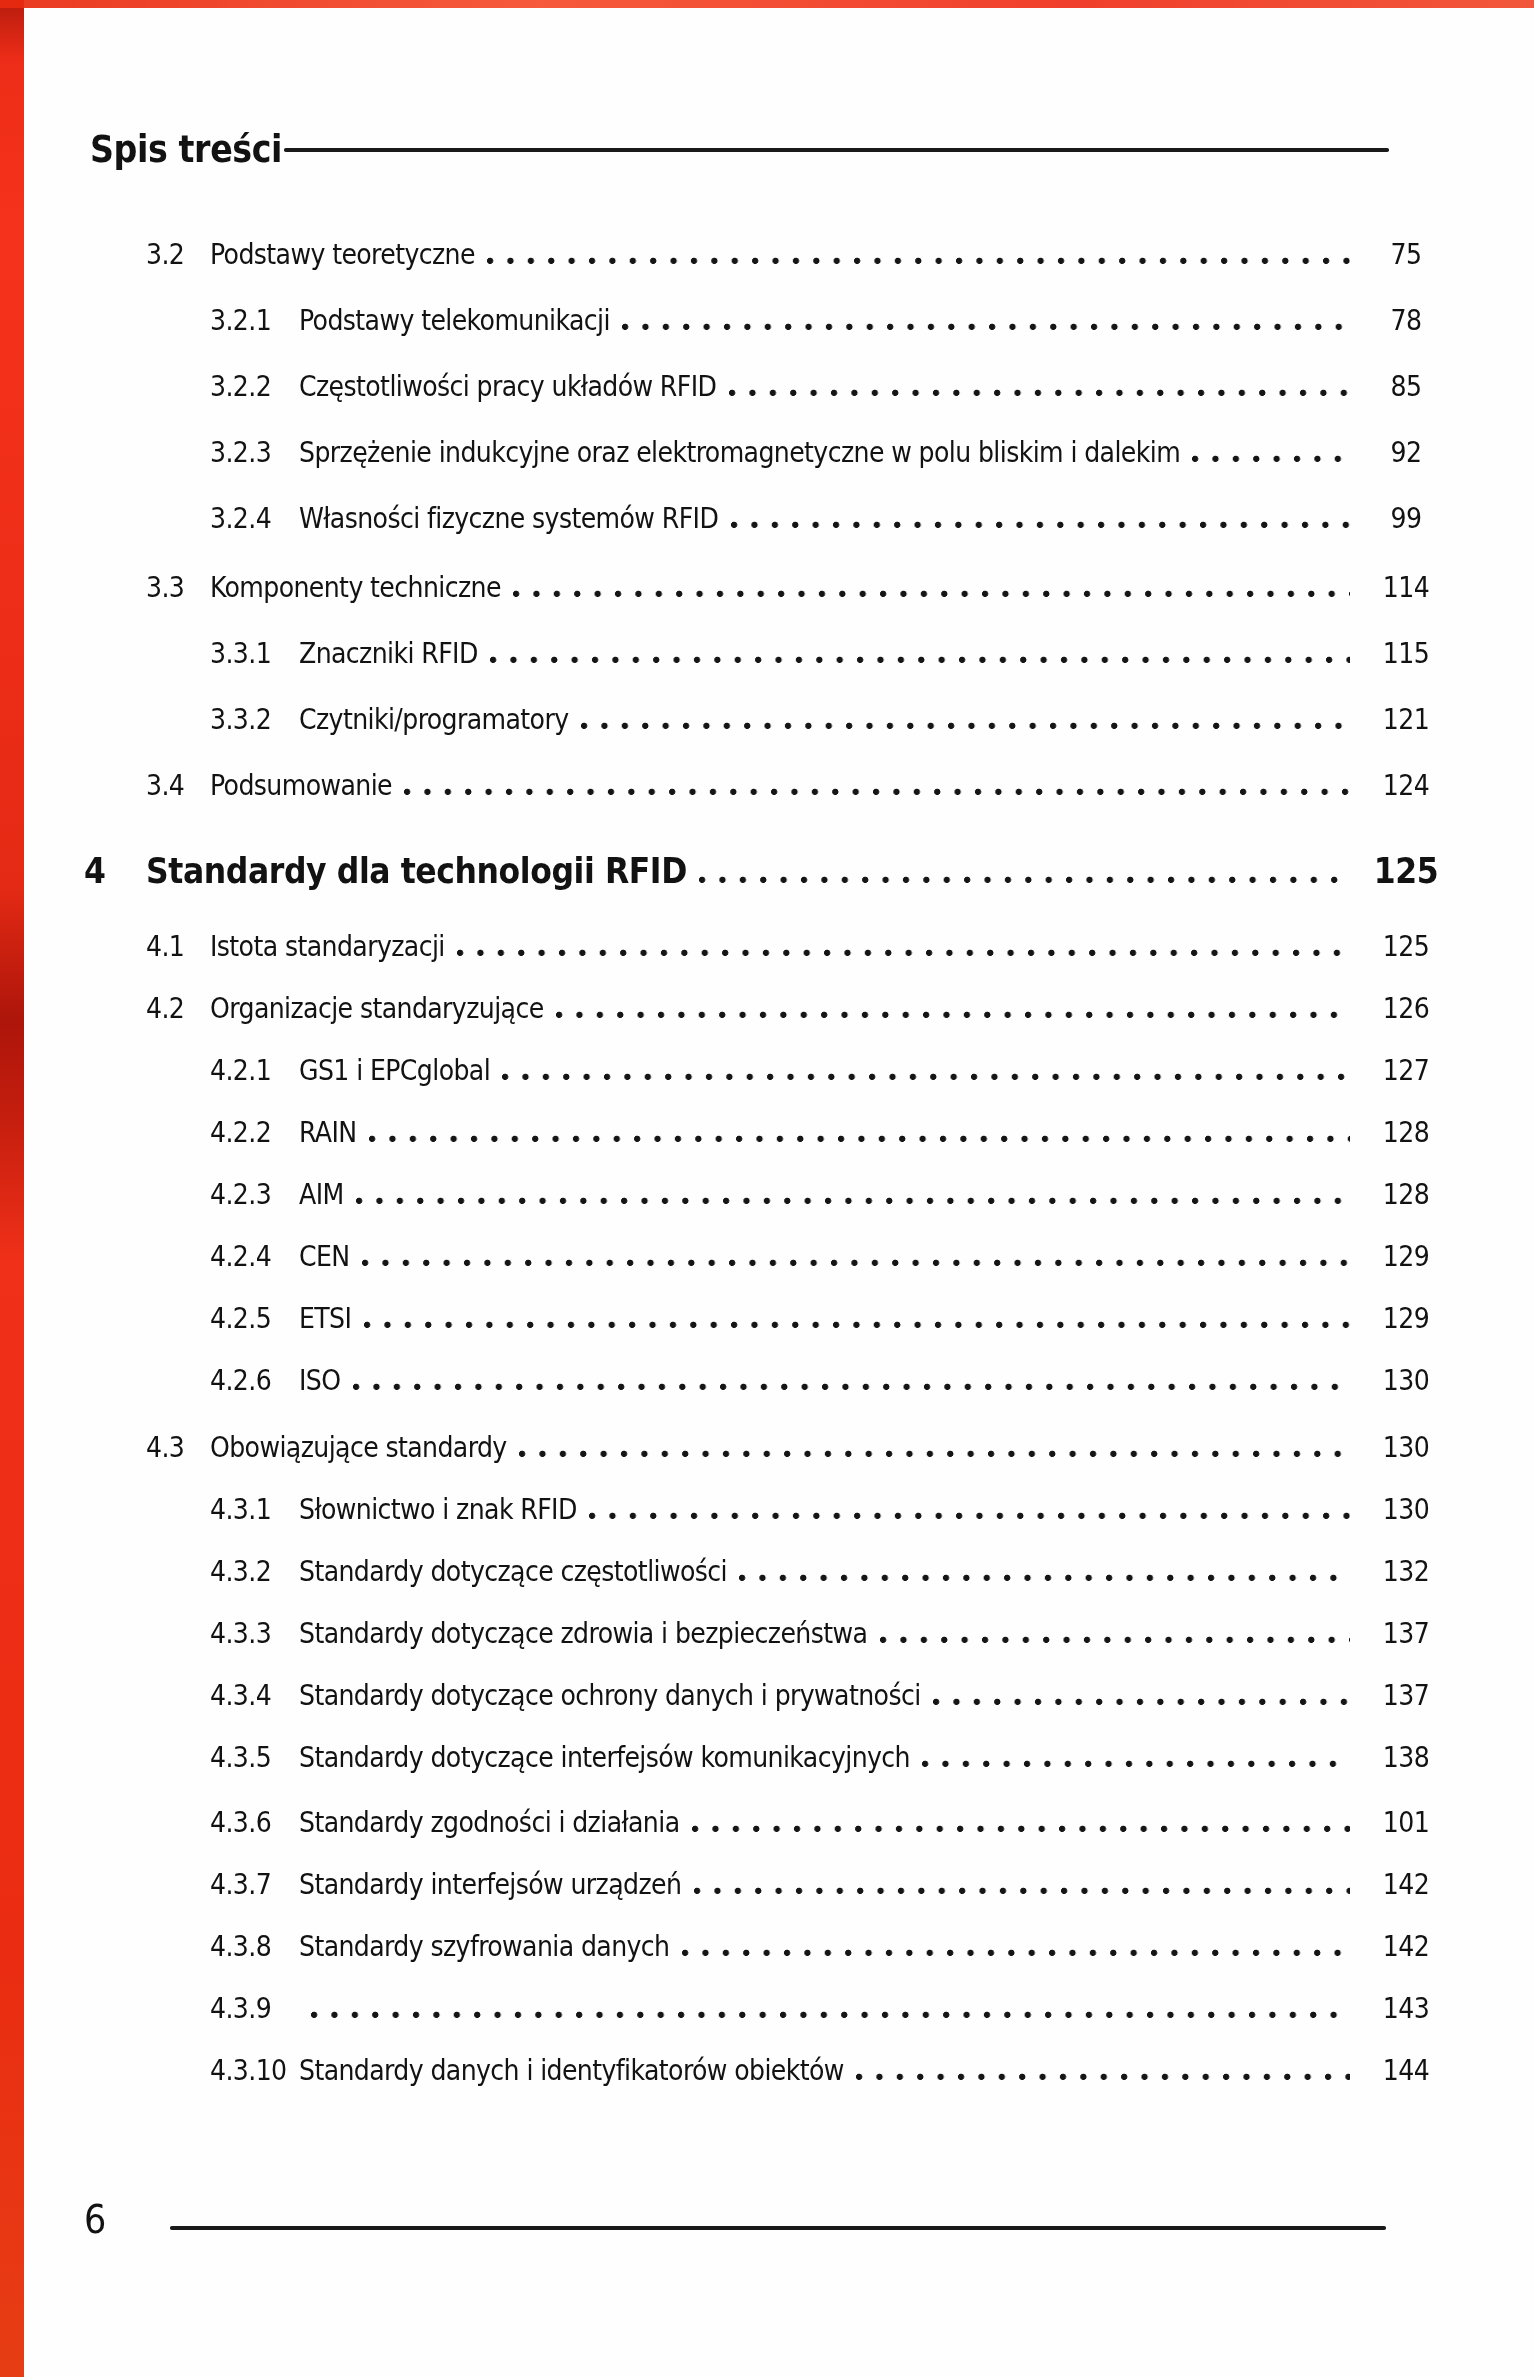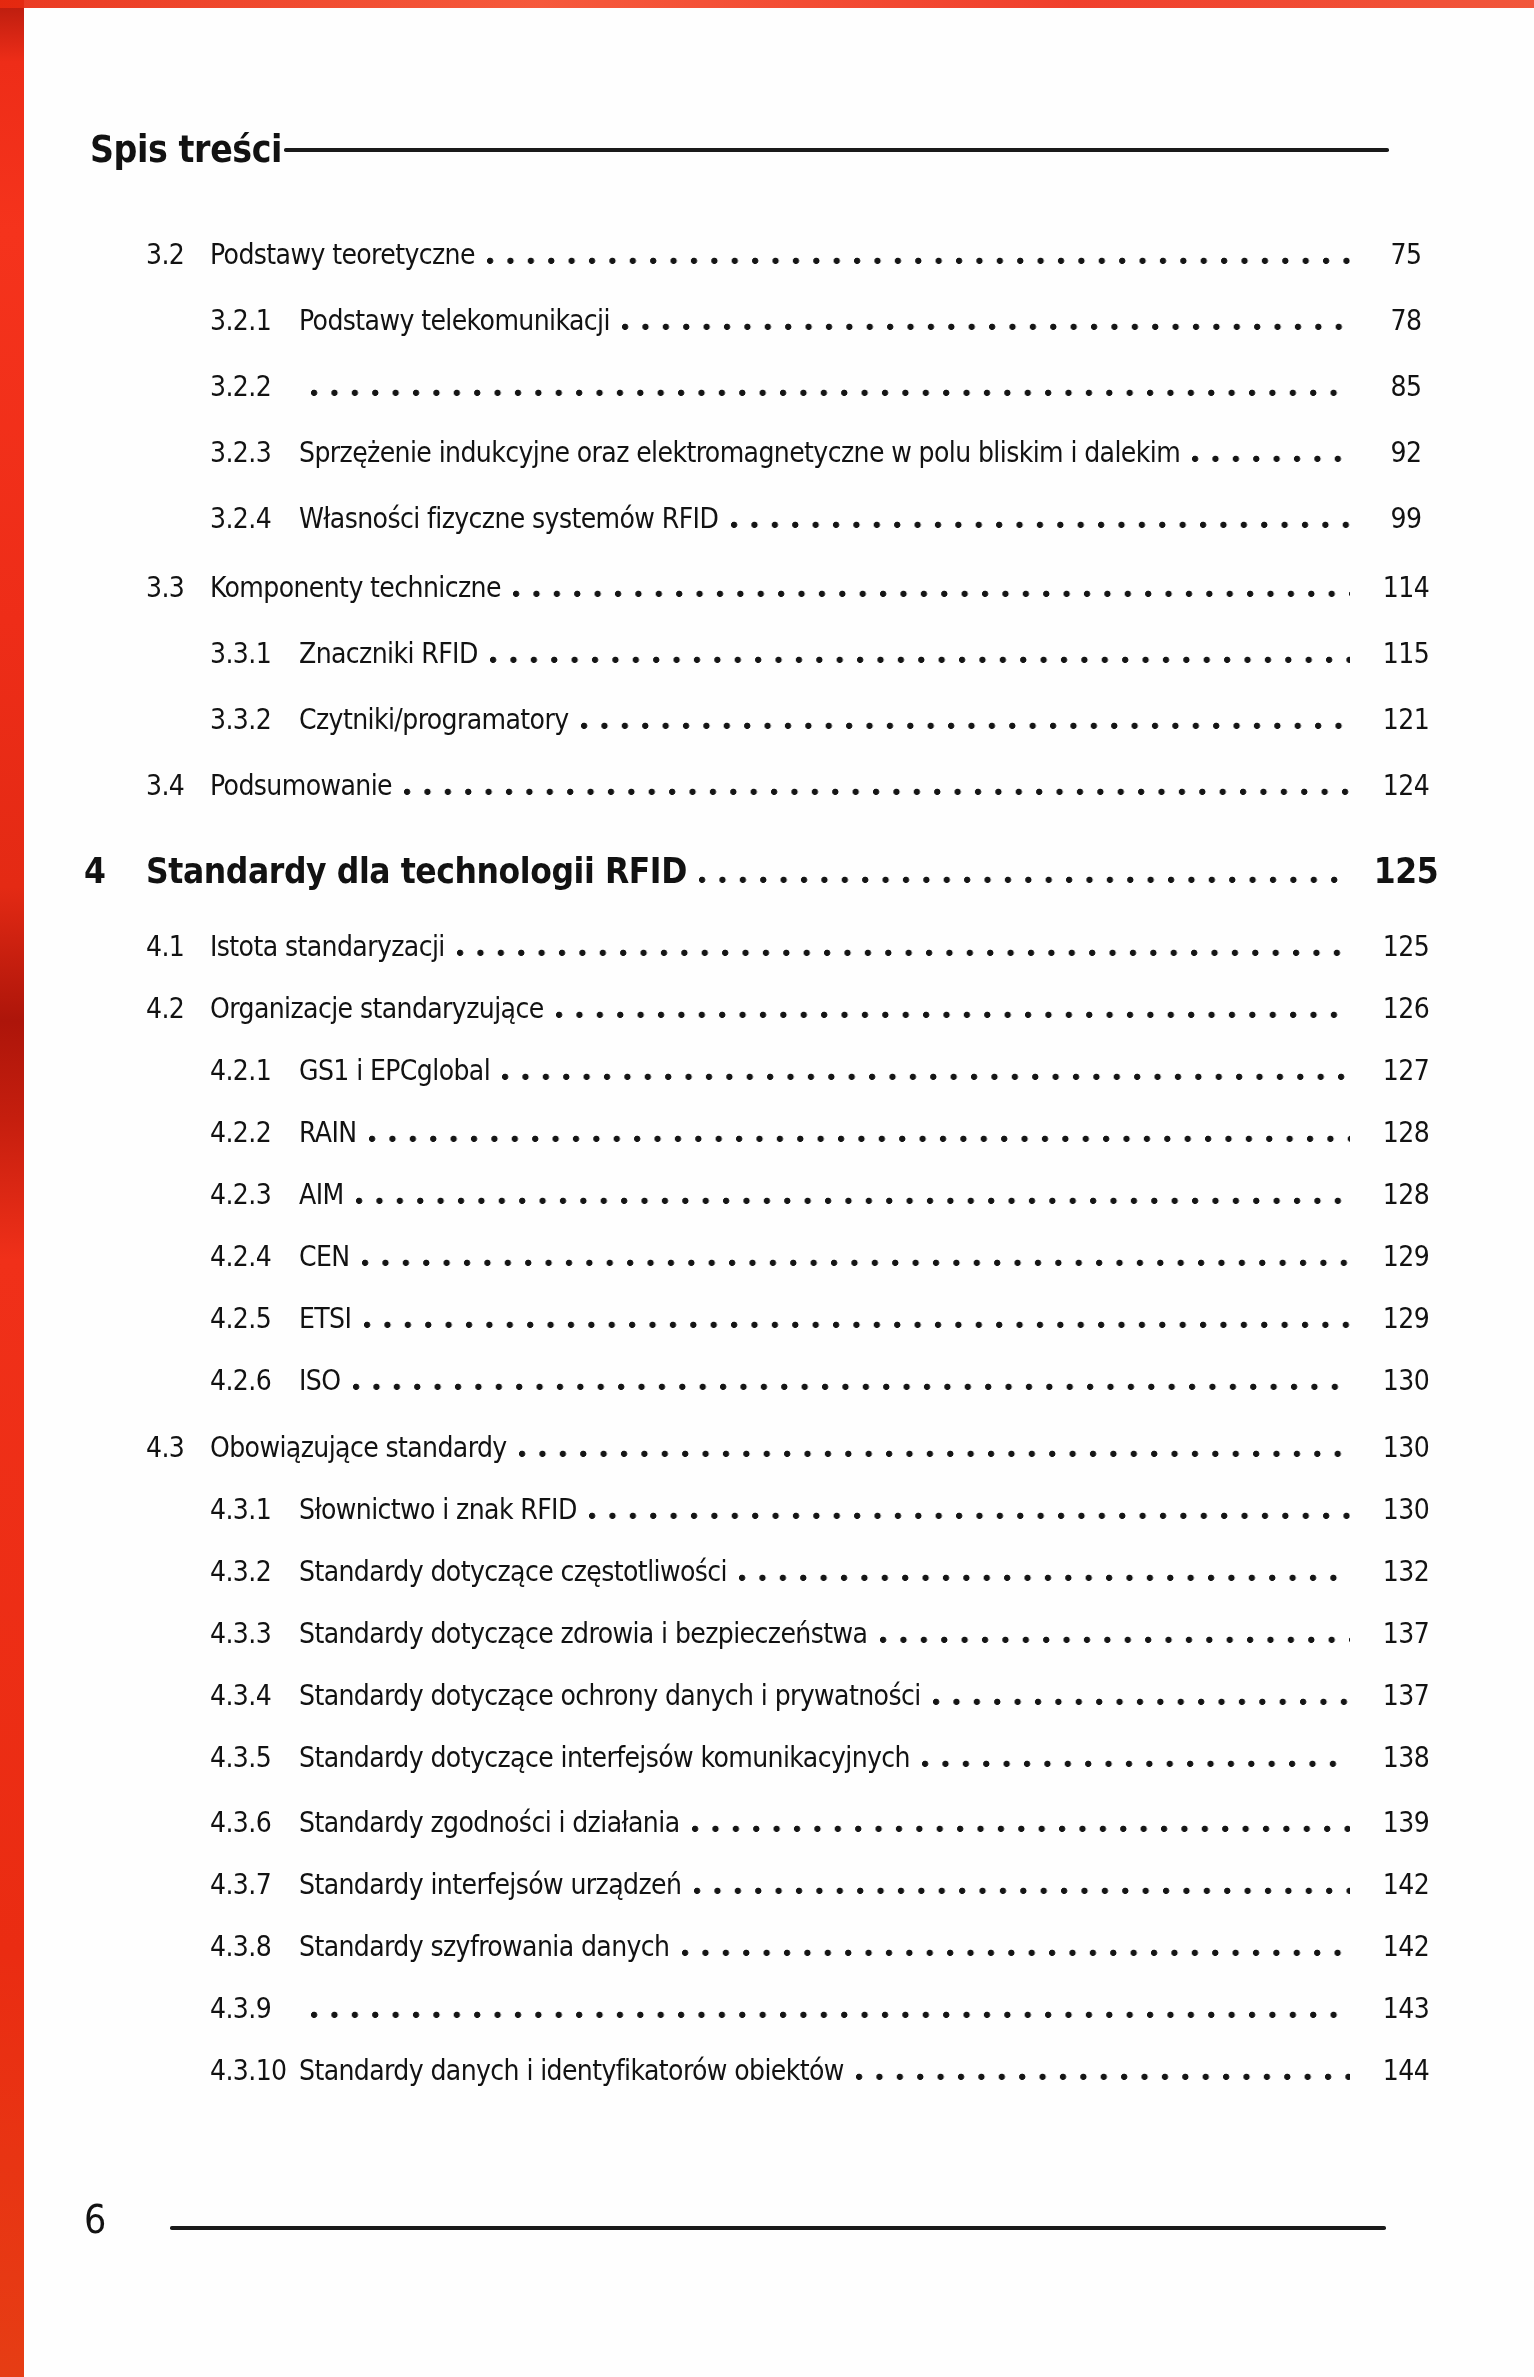--- a/index.html
+++ b/index.html
@@ -81,20 +81,21 @@
     <span class="pagenum">75</span>
   </div>
       <div class="row lvl-2 p74">
     <span class="num">3.2.1</span>
     <span class="title">Podstawy telekomunikacji</span>
     <span class="leader"></span>
     <span class="pagenum">78</span>
   </div>
       <div class="row lvl-2 p74">
     <span class="num">3.2.2</span>
+    <span class="title">Częstotliwości pracy układów RFID</span>
     <span class="leader"></span>
     <span class="pagenum">85</span>
   </div>
       <div class="row lvl-2 p74">
     <span class="num">3.2.3</span>
     <span class="title">Sprzężenie indukcyjne oraz elektromagnetyczne w polu bliskim i dalekim</span>
     <span class="leader"></span>
     <span class="pagenum">92</span>
   </div>
       <div class="row lvl-2 p74">
@@ -214,21 +215,21 @@
       <div class="row lvl-2 p70">
     <span class="num">4.3.5</span>
     <span class="title">Standardy dotyczące interfejsów komunikacyjnych</span>
     <span class="leader"></span>
     <span class="pagenum">138</span>
   </div>
       <div class="row lvl-2 p70 gap-e">
     <span class="num">4.3.6</span>
     <span class="title">Standardy zgodności i działania</span>
     <span class="leader"></span>
-    <span class="pagenum">139</span>
+    <span class="pagenum">101</span>
   </div>
       <div class="row lvl-2 p70">
     <span class="num">4.3.7</span>
     <span class="title">Standardy interfejsów urządzeń</span>
     <span class="leader"></span>
     <span class="pagenum">142</span>
   </div>
       <div class="row lvl-2 p70">
     <span class="num">4.3.8</span>
     <span class="title">Standardy szyfrowania danych</span>

